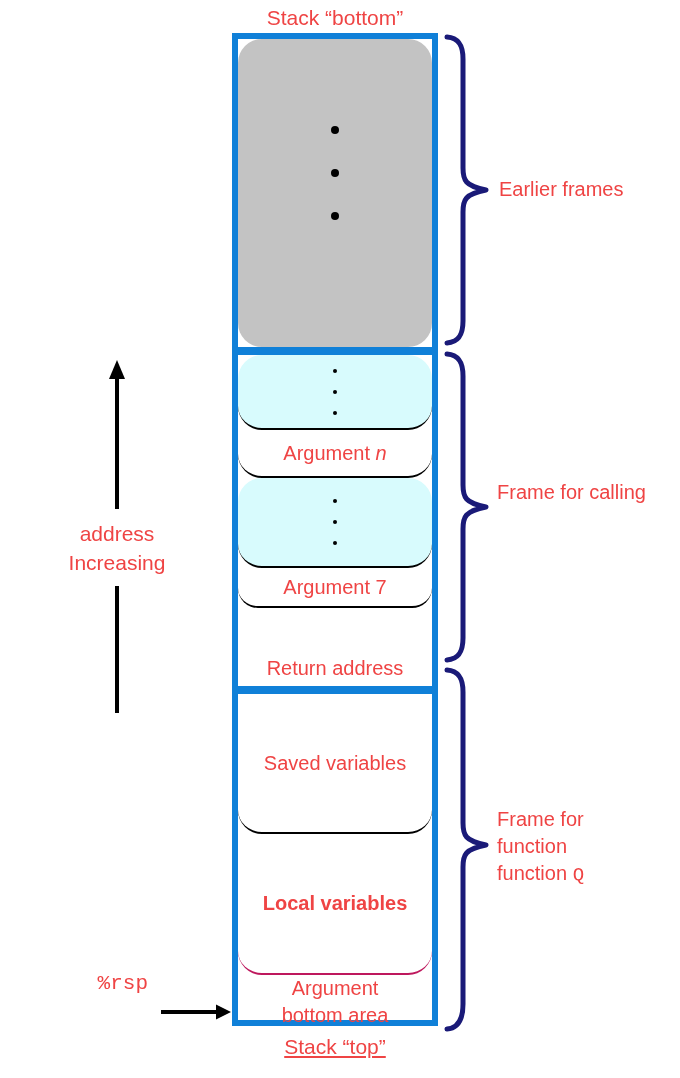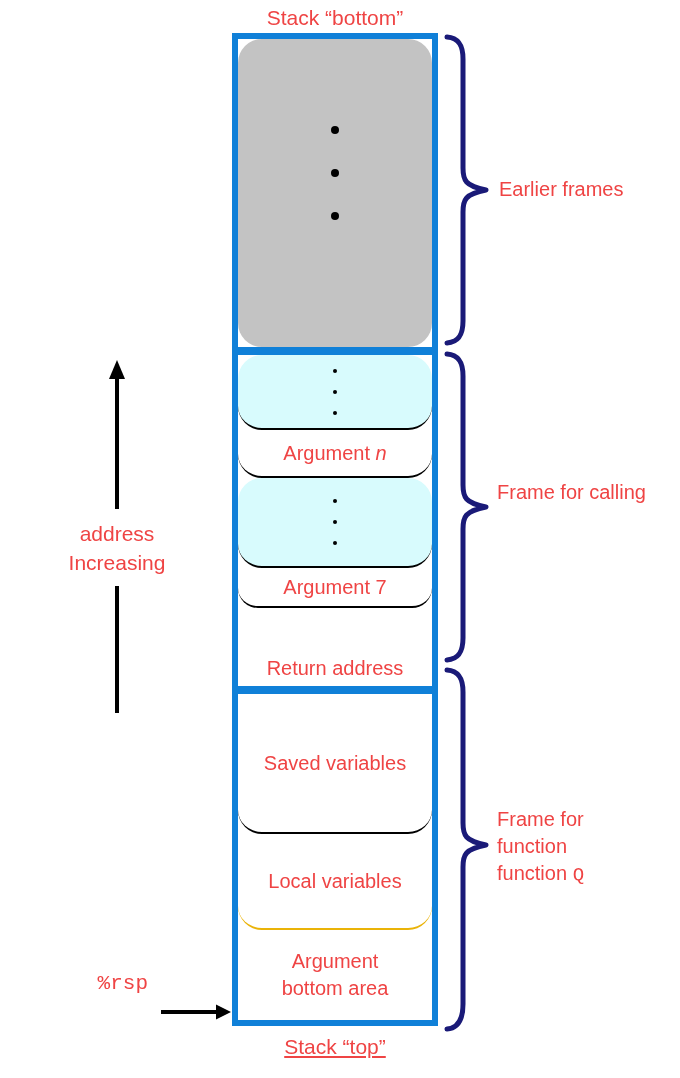--- a/index.html
+++ b/index.html
@@ -14,21 +14,21 @@
        font-size:20px;text-align:left;border-radius:24px;}
   .sec.gray{height:308px;background:#c3c3c3;position:relative;}
   .blue-div{height:8px;background:#1080d8;flex:none;}
   .sec.cyan{background:#d8fbfd;flex-direction:column;}
   .c1{height:75px;border-bottom:2px solid #000;}
   .row-argn{height:48px;border-bottom:2px solid #000;}
   .c2{height:90px;border-bottom:2px solid #000;}
   .row-arg7{height:40px;border-bottom:2px solid #000;}
   .row-ret{height:36px;margin-top:42px;}
   .row-saved{height:140px;border-bottom:2px solid #000;}
-  .row-local{height:96px;border-bottom:2px solid #eab308;}
+  .row-local{height:141px;border-bottom:2px solid #be185d;font-weight:bold;}
   .row-build{flex:1;flex-direction:column;line-height:27px;}
 
   
   .dots{display:flex;flex-direction:column;align-items:center;}
   .gray .dots{position:absolute;top:87px;left:0;right:0;gap:35px;}
   .dot-lg{width:8px;height:8px;border-radius:50%;background:#000;}
   .cyan .dots{gap:17px;}
   .dot-sm{width:4px;height:4px;border-radius:50%;background:#000;}
 
   

